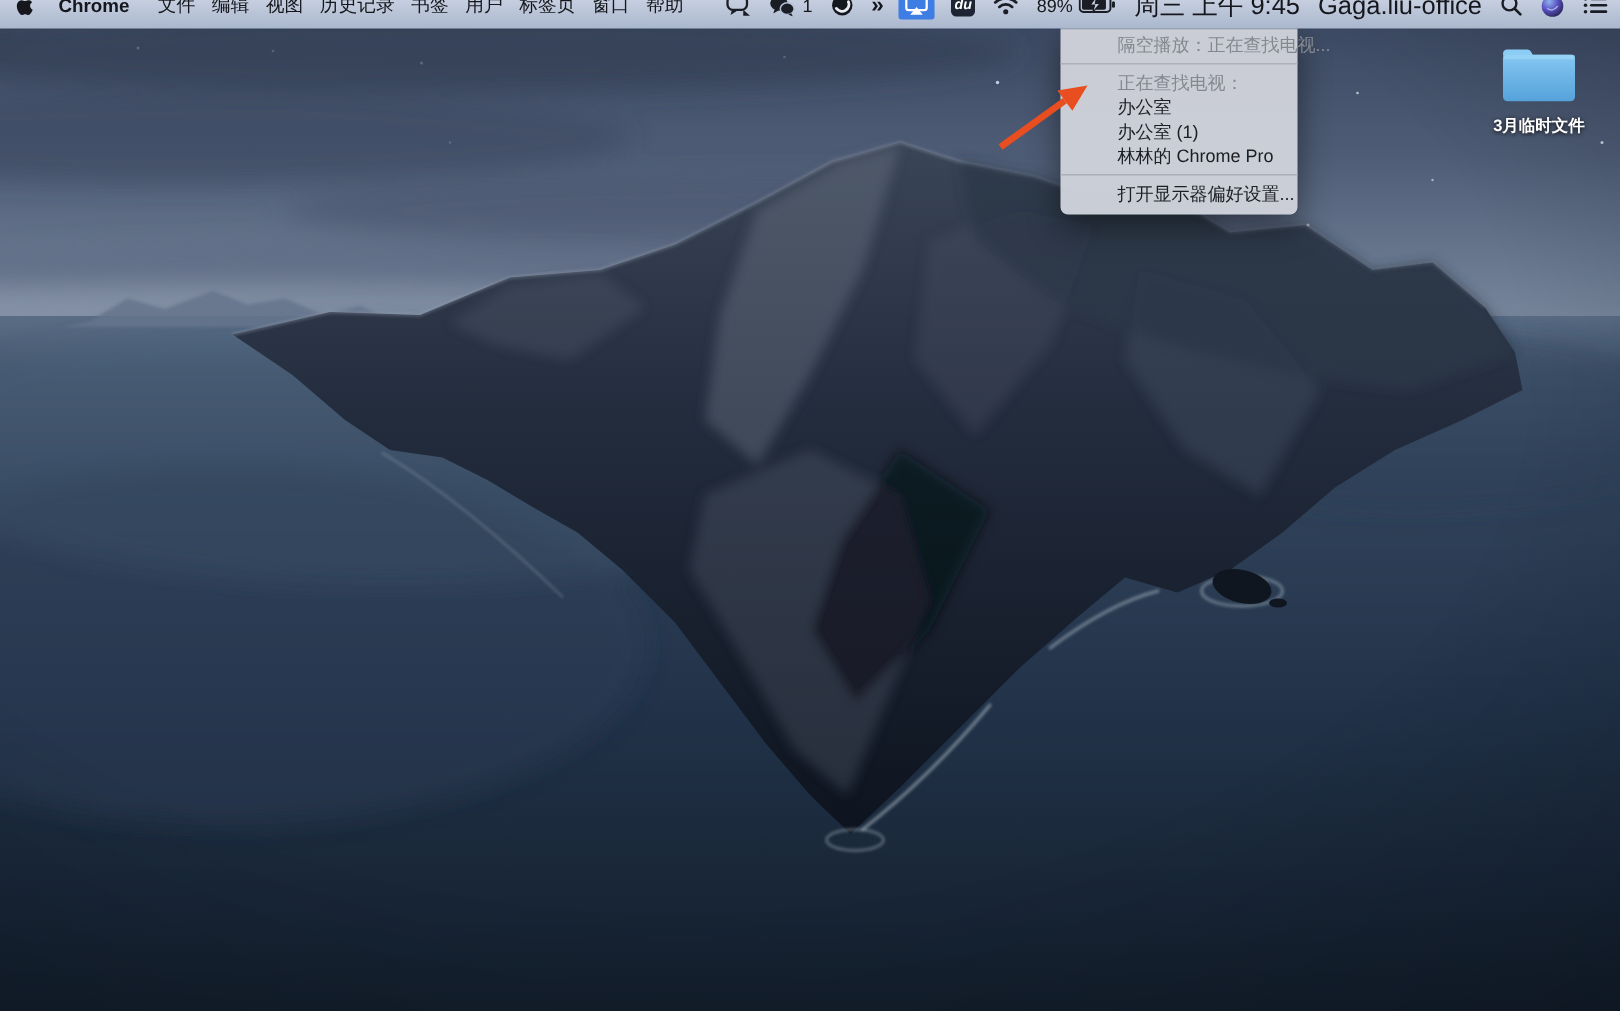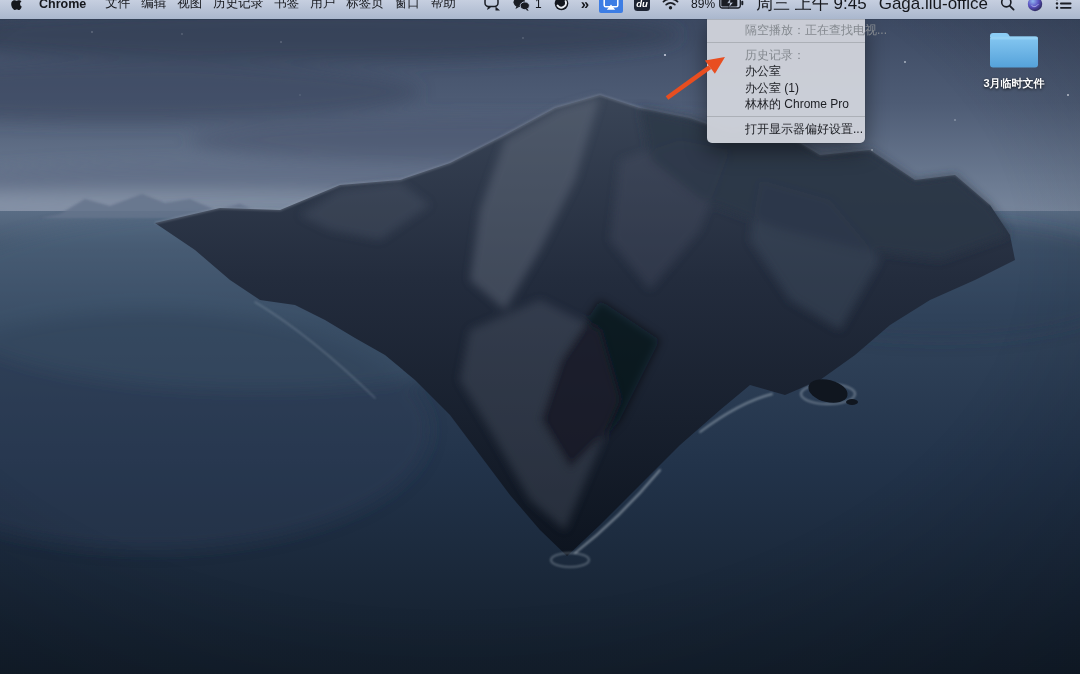--- a/index.html
+++ b/index.html
@@ -46,21 +46,21 @@
     padding:3px 0 6px;box-sizing:border-box;
     font-size:12px;color:#1c1e23;
   }
   .mi{padding:1px 10px;line-height:14.5px;white-space:nowrap;cursor:default;margin-left:28px;}
   .mi.disabled{color:#84898f;}
   .msep{height:1px;background:#acb0b7;margin:3.5px 0;}
   
   .arrow-ann{position:absolute;left:653px;top:48px;z-index:40;pointer-events:none;}
   
   .desktop-icons{
-    position:absolute;top:29px;right:20px;width:92px;z-index:10;
+    position:absolute;top:29px;right:8px;width:92px;z-index:10;
     display:flex;flex-direction:column;gap:17px;align-items:center;
   }
   .dicon{display:flex;flex-direction:column;align-items:center;width:92px;cursor:default;}
   .dicon .label{
     margin-top:5px;font-size:11px;font-weight:700;color:#ffffff;
     text-shadow:0 1px 3px rgba(0,0,0,.9);white-space:nowrap;
   }
 </style>
 </head>
 <body>
@@ -249,21 +249,21 @@
       <rect x="5" y="5.6" width="11.5" height="1.8" rx="0.9" fill="#1a1d24"></rect>
       <circle cx="2" cy="10.8" r="1.2" fill="#1a1d24"></circle>
       <rect x="5" y="9.9" width="11.5" height="1.8" rx="0.9" fill="#1a1d24"></rect>
     </svg>
   </div>
 </div>
 
 <div class="airplay-menu">
   <div class="mi disabled">隔空播放：正在查找电视...</div>
   <div class="msep"></div>
-  <div class="mi disabled">历史记录：</div>
+  <div class="mi disabled">正在查找电视：</div>
   <div class="mi">办公室</div>
   <div class="mi">办公室 (1)</div>
   <div class="mi">林林的 Chrome Pro</div>
   <div class="msep"></div>
   <div class="mi">打开显示器偏好设置...</div>
 </div>
 
 <svg class="arrow-ann" width="85" height="58" viewBox="0 0 85 58">
   <polygon fill="#e84e20" points="15.3,51.8 12.7,48.2 55.6,17.3 58.2,20.9"></polygon>
   <polygon fill="#e84e20" points="72,9 61.9,25.8 51.9,12.4"></polygon>

